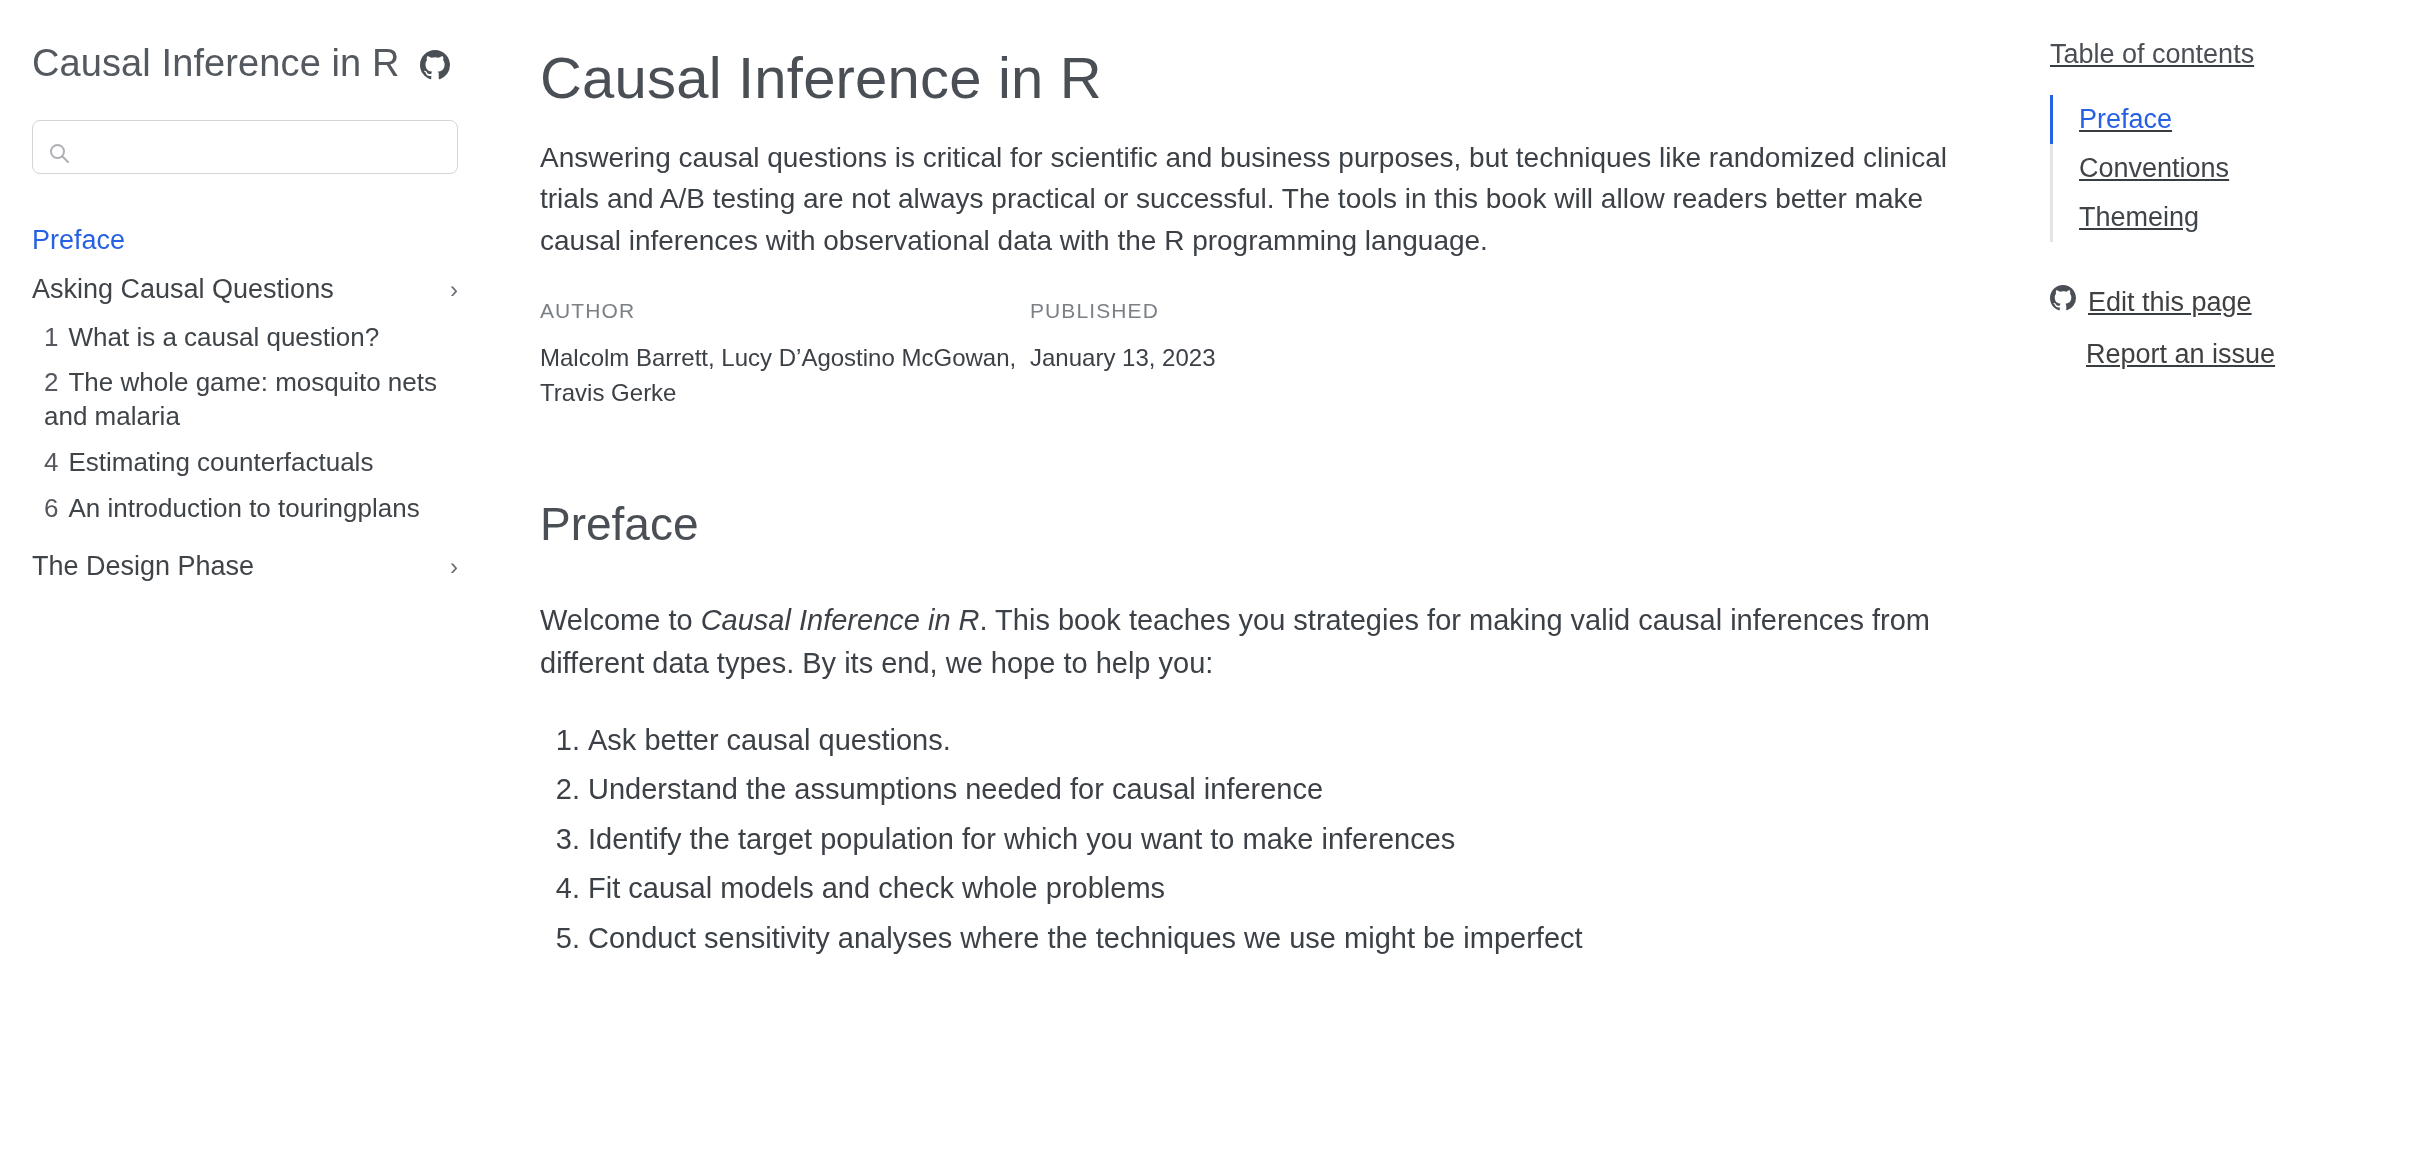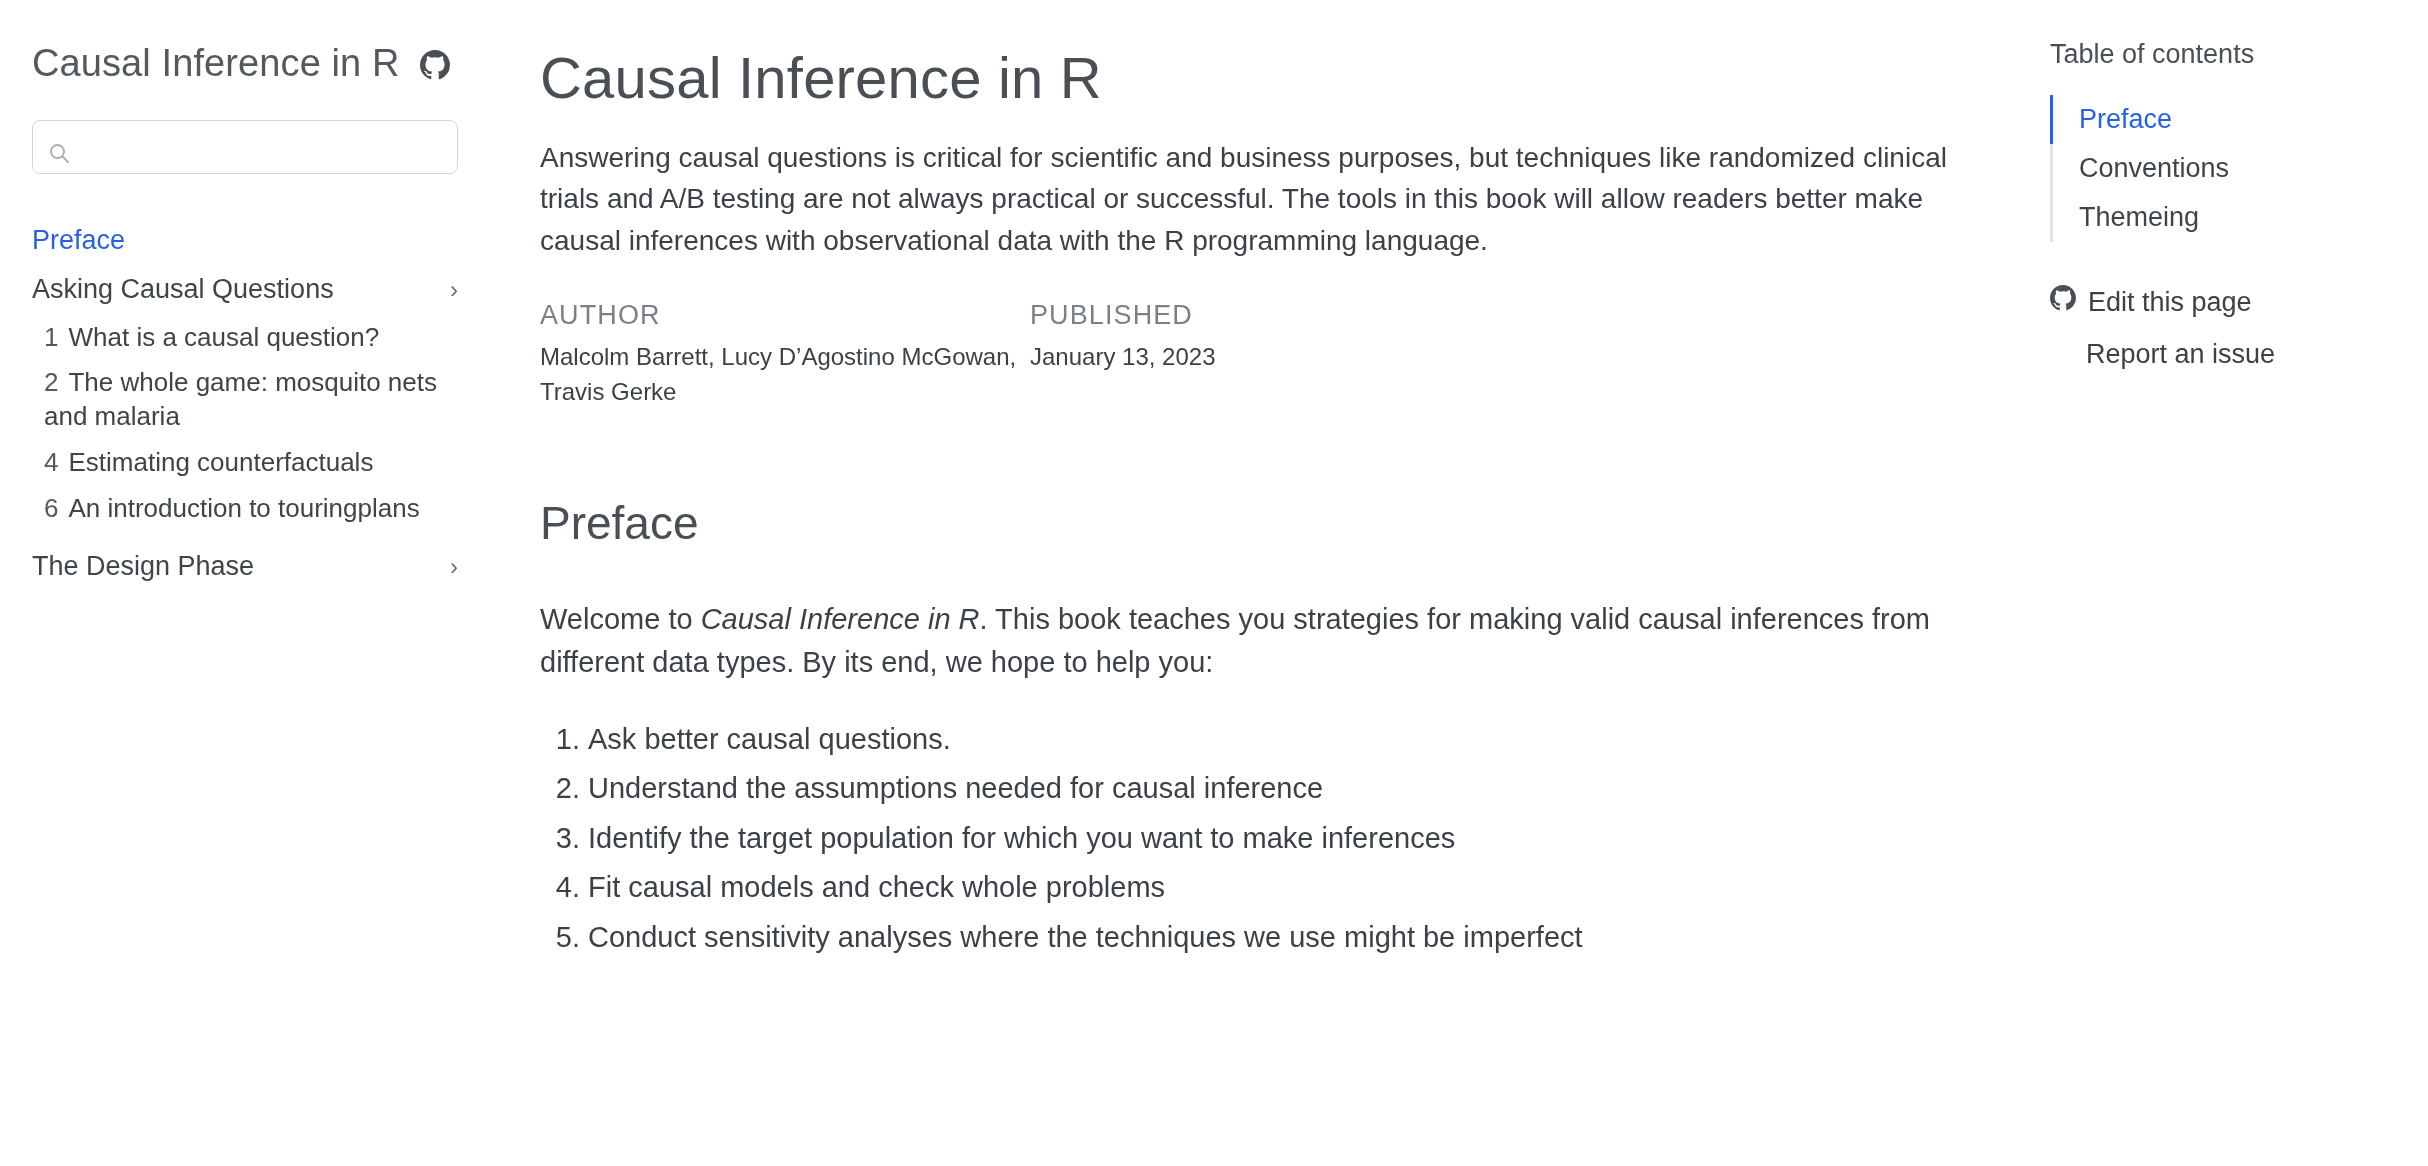--- a/index.html
+++ b/index.html
@@ -128,25 +128,25 @@
     margin: 0 0 34px 0;
     max-width: 1430px;
   }
   .meta {
     display: flex;
     margin-bottom: 80px;
   }
   .meta-col { }
   .meta-col.author { width: 490px; flex: 0 0 490px; }
   .meta-label {
-    font-size: 27px;
+    font-size: 21px;
     letter-spacing: 1.1px;
     color: #7b8086;
     text-transform: uppercase;
-    margin-bottom: 4px;
+    margin-bottom: 14px;
   }
   .meta-value {
     font-size: 24px;
     color: #3c4147;
     line-height: 1.45;
     max-width: 540px;
   }
   h2.section {
     font-size: 46px;
     font-weight: 400;
@@ -168,20 +168,21 @@
     color: #3c4147;
   }
   ol.numlist li { margin-bottom: 6px; }
 
   
   .toc {
     width: 360px;
     flex: 0 0 360px;
     padding: 34px 30px 0 0;
     height: 1166px;
+    text-decoration: underline;
   }
   .toc-title {
     font-size: 27px;
     color: #4a4f55;
     margin-bottom: 20px;
   }
   .toc-list { list-style: none; margin: 0 0 34px 0; padding: 0; }
   .toc-list li {
     font-size: 27px;
     line-height: 1.3;

